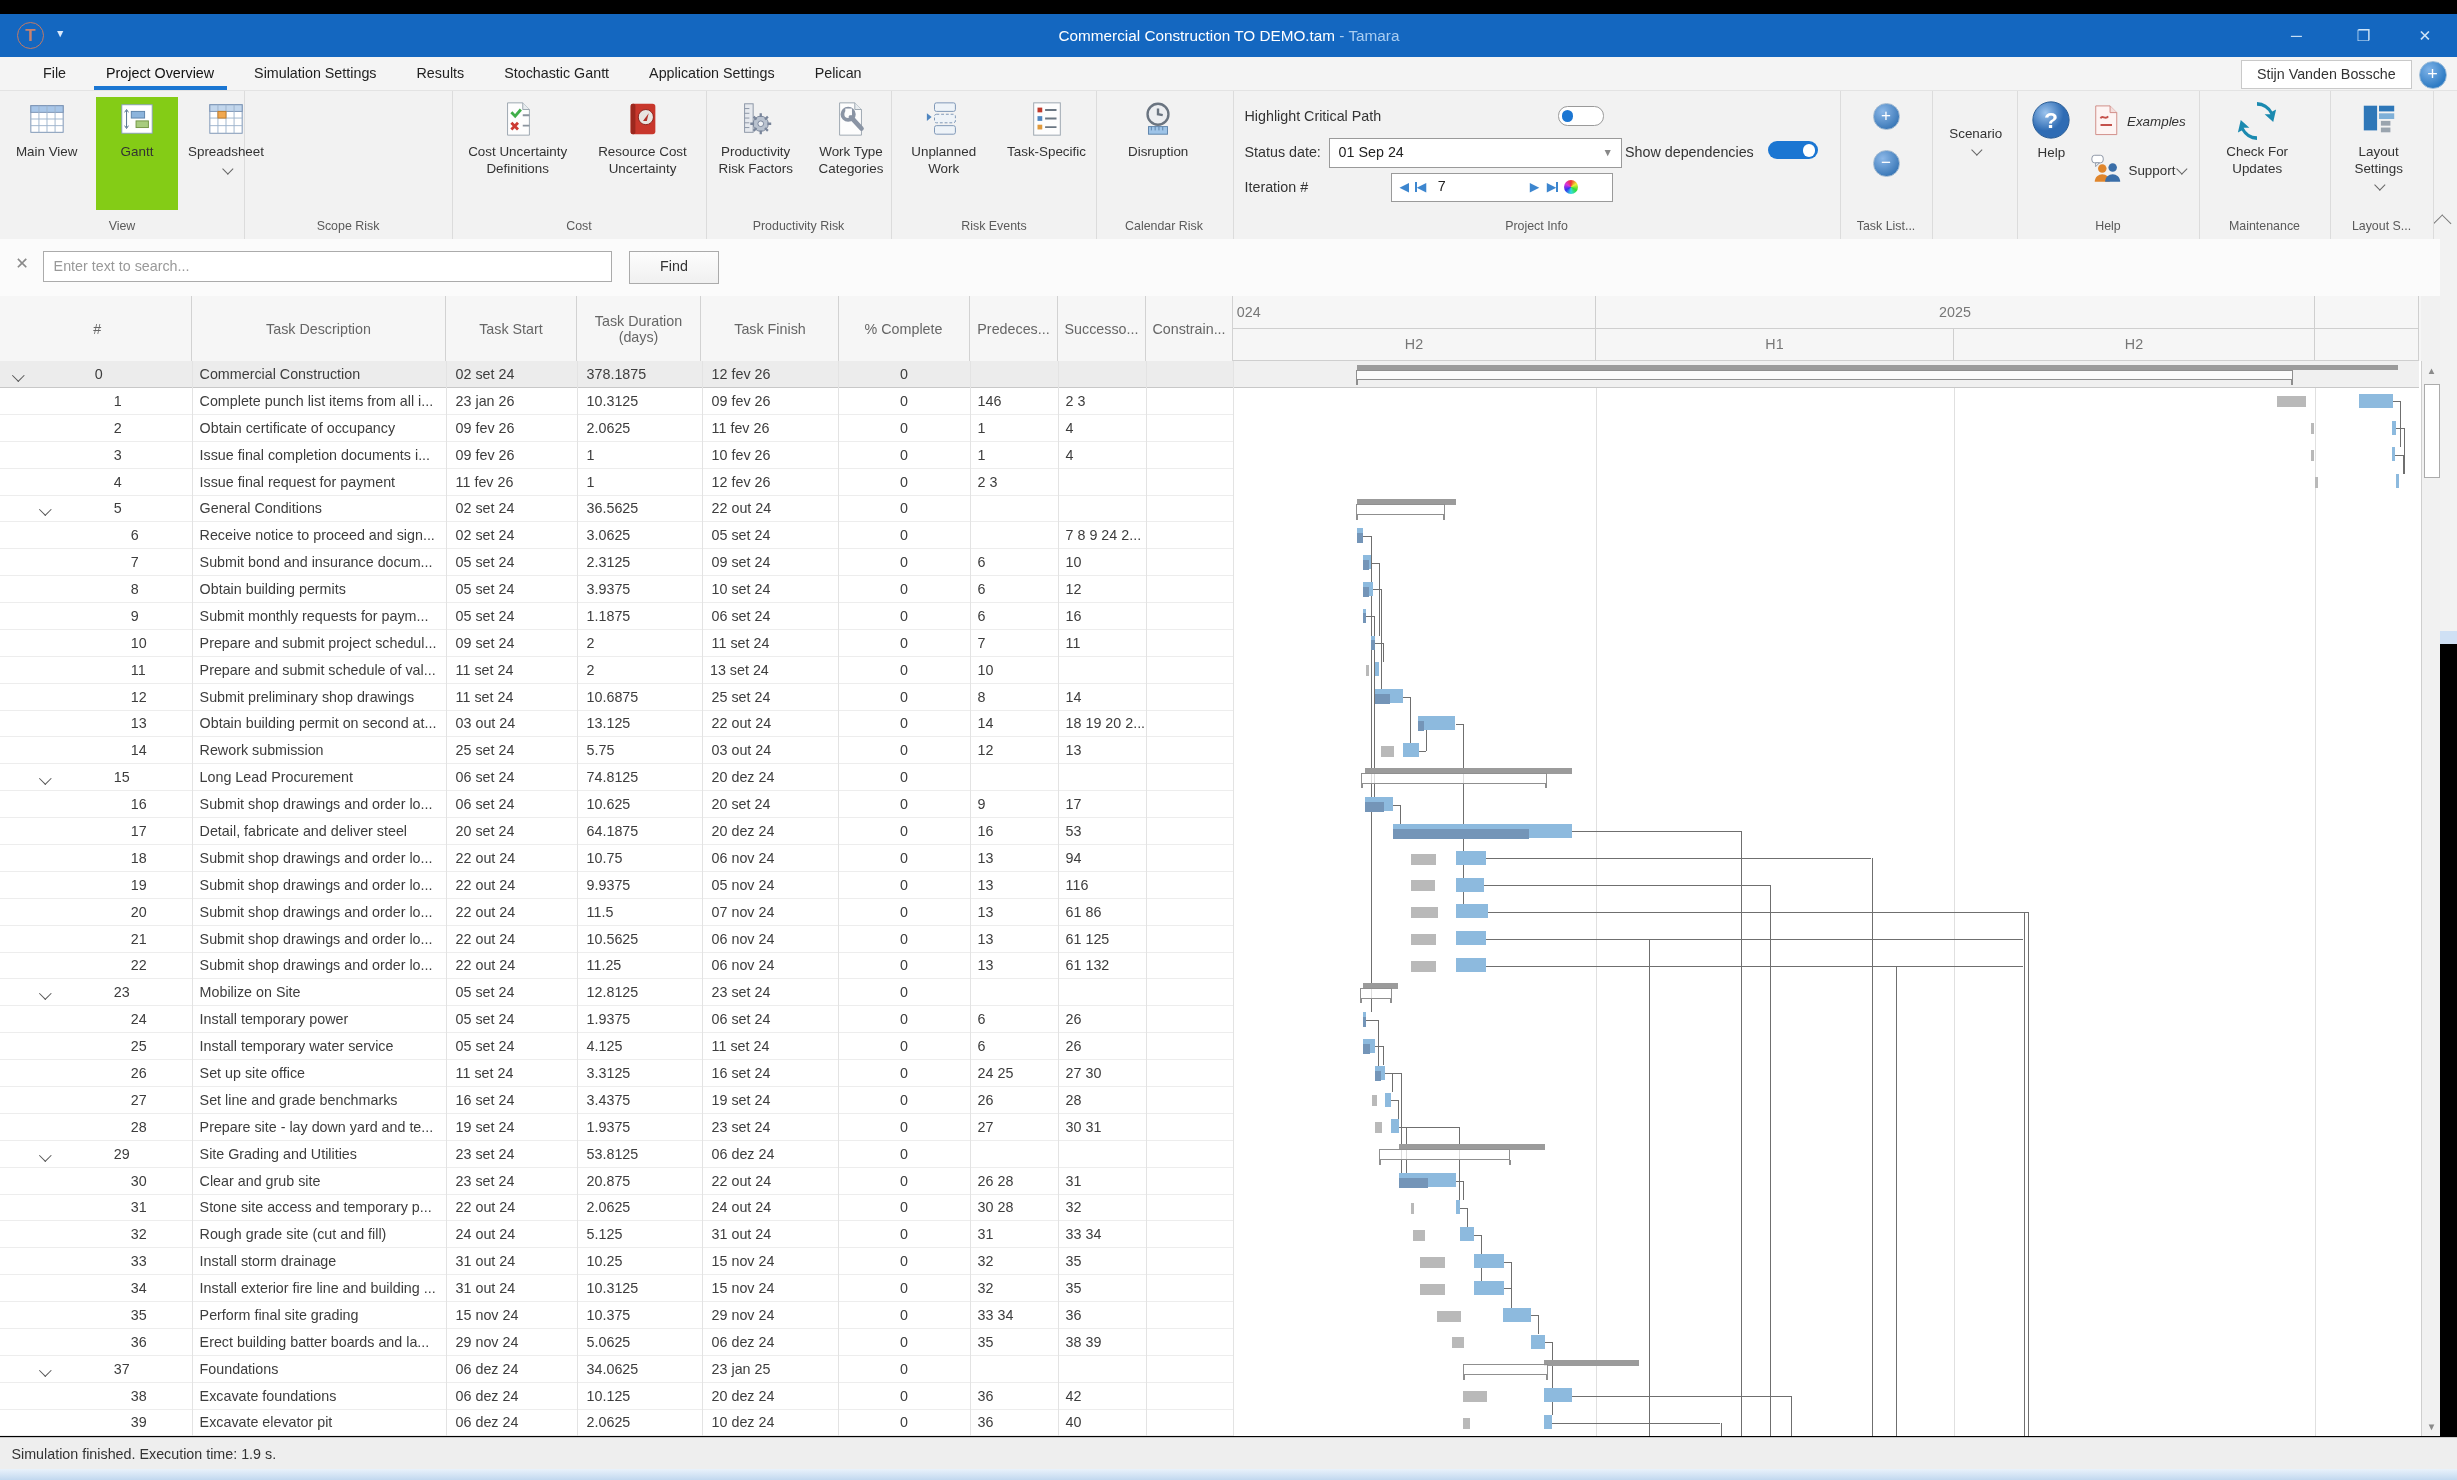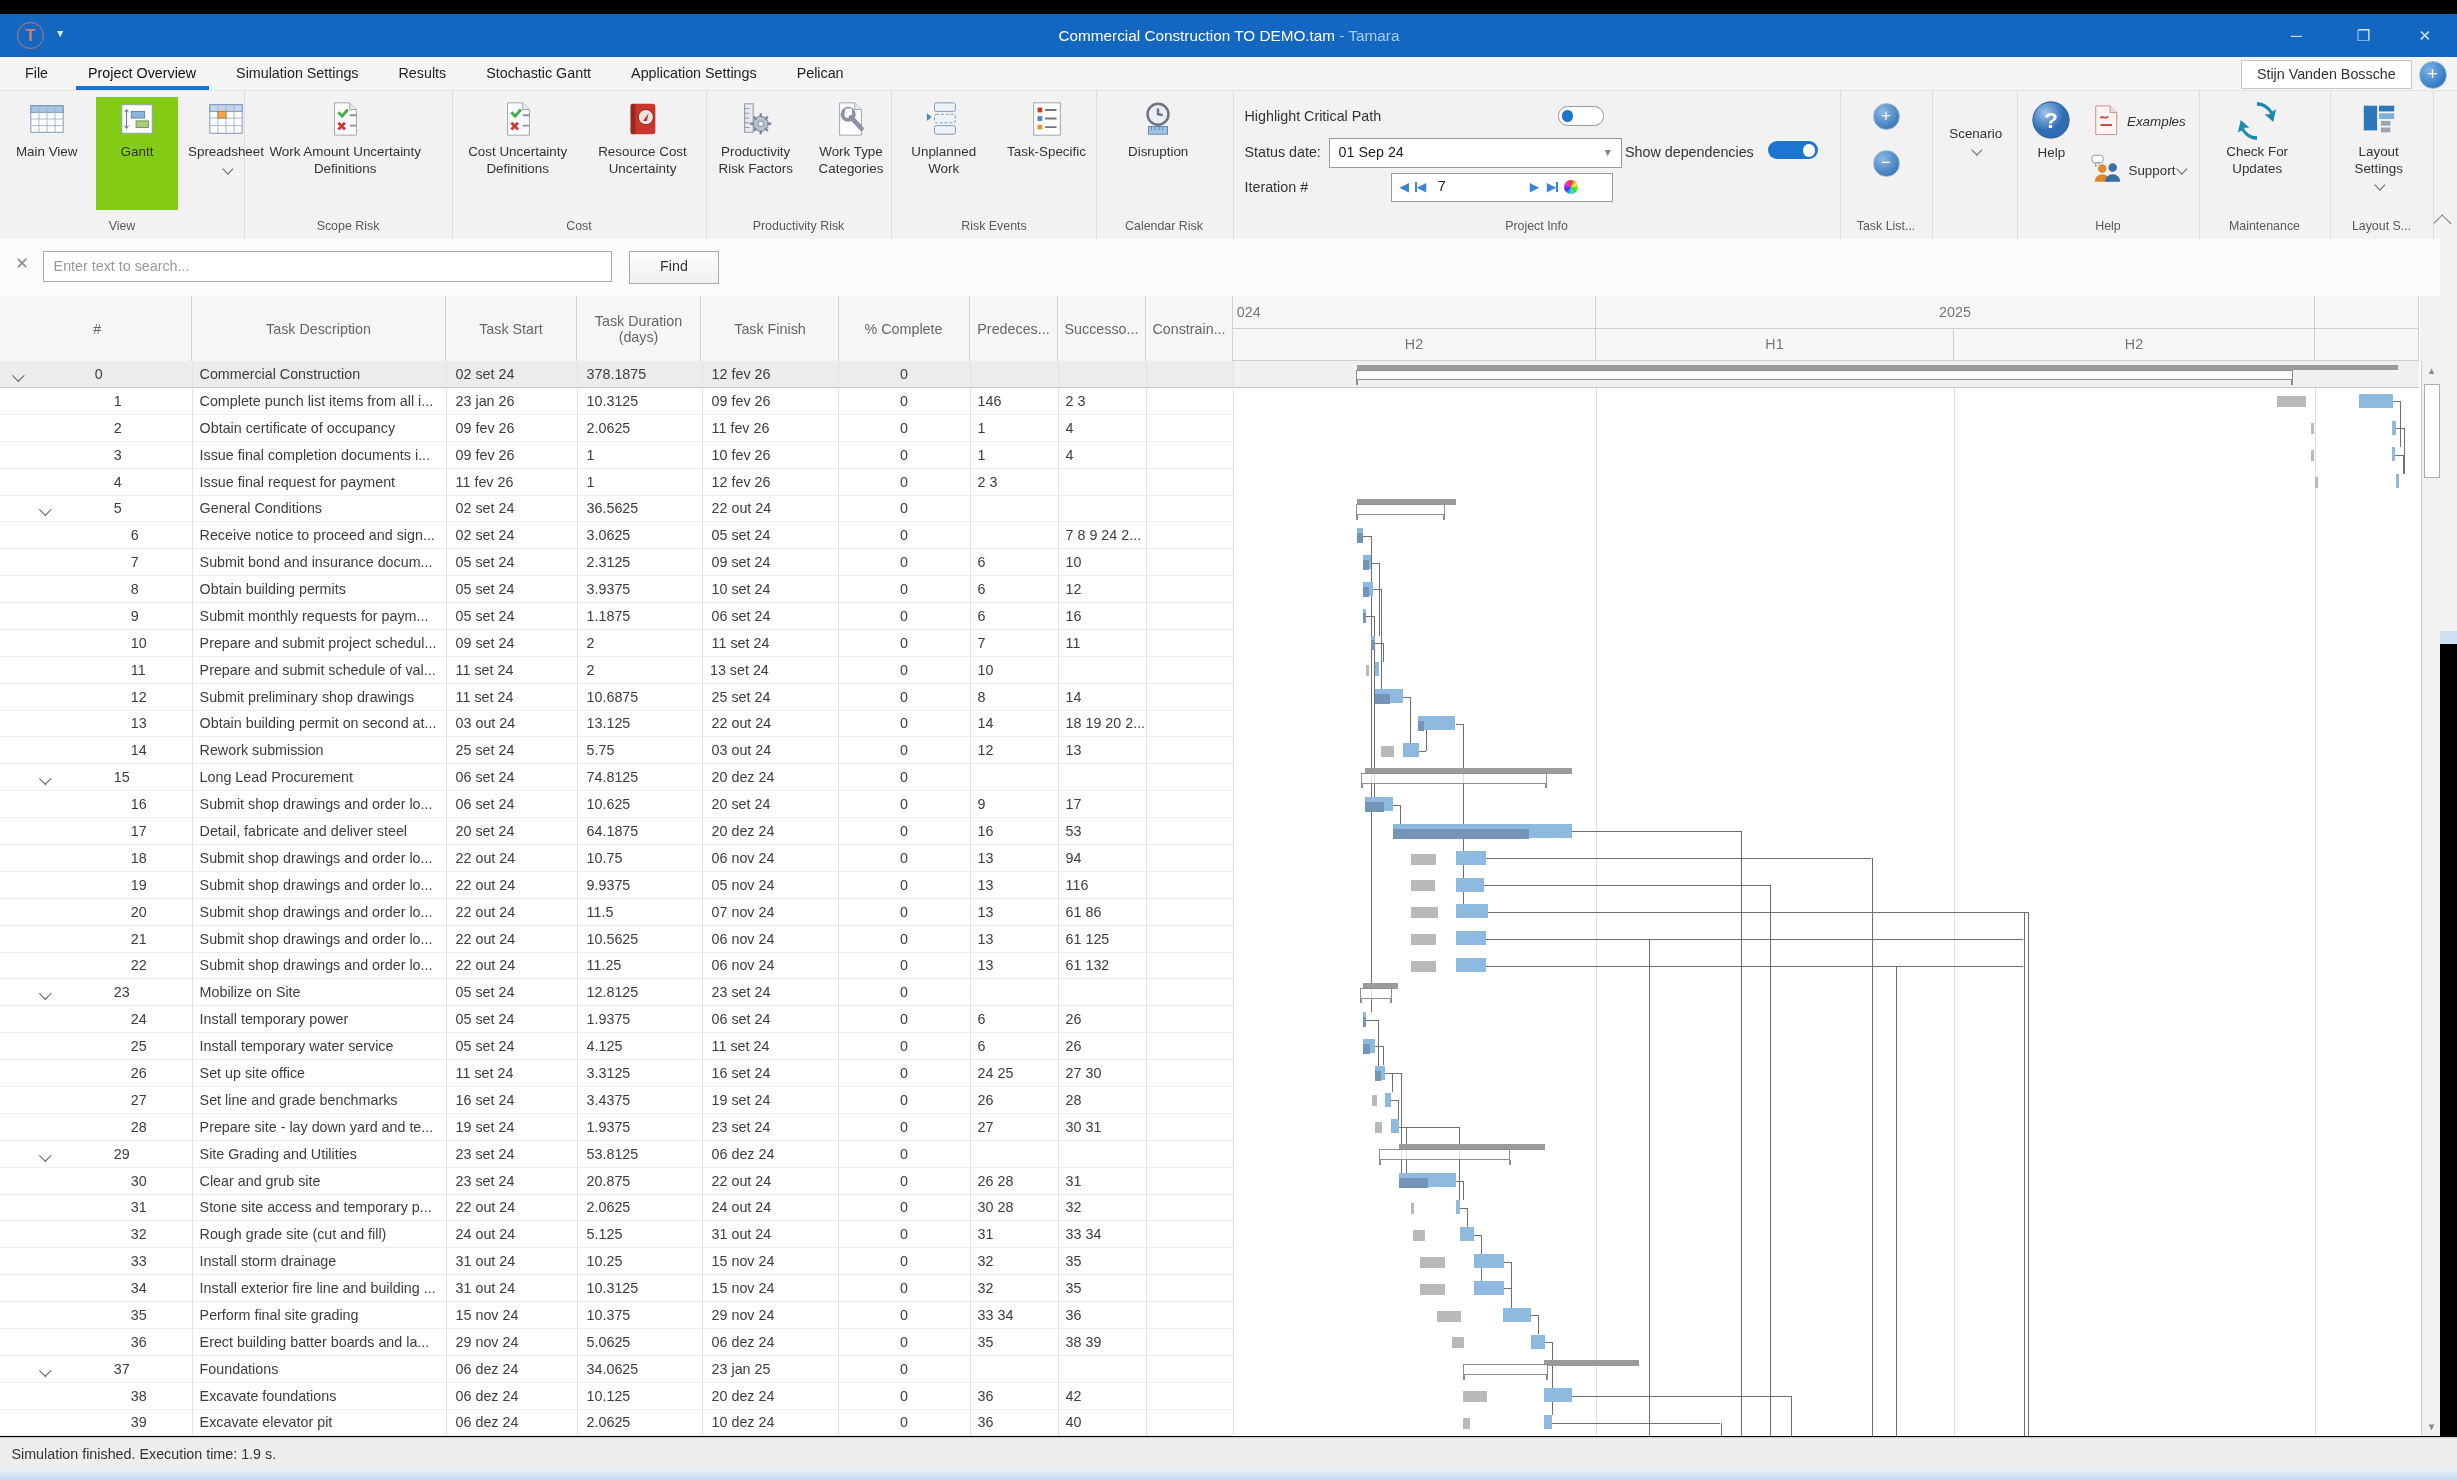--- a/index.html
+++ b/index.html
@@ -113,21 +113,21 @@
     <div id="logo-caret" class="abs">▼</div>
     <div id="title-text" class="abs">
       <span>Commercial Construction TO DEMO.tam</span><span class="app-suffix"> - Tamara</span>
     </div>
     <div class="winbtn abs" style="right:134px;">─</div>
     <div class="winbtn abs" style="right:67px;">❐</div>
     <div class="winbtn abs" style="right:5.7px;">✕</div>
   </div>
 
   <div id="menubar" class="abs">
-    <div id="menu-tabs" style="padding-left:5px;"><div class="menu-tab">File</div><div class="menu-tab active">Project Overview</div><div class="menu-tab">Simulation Settings</div><div class="menu-tab">Results</div><div class="menu-tab">Stochastic Gantt</div><div class="menu-tab">Application Settings</div><div class="menu-tab">Pelican</div></div>
+    <div id="menu-tabs" style="padding-left:23px;"><div class="menu-tab">File</div><div class="menu-tab active">Project Overview</div><div class="menu-tab">Simulation Settings</div><div class="menu-tab">Results</div><div class="menu-tab">Stochastic Gantt</div><div class="menu-tab">Application Settings</div><div class="menu-tab">Pelican</div></div>
     <div id="user-btn" class="abs">Stijn Vanden Bossche</div>
     <div id="user-plus" class="abs">+</div>
   </div>
 
   <div id="ribbon" class="abs">
     <div id="ribbon-collapse"></div>
   <div class="rb-group" style="left: 0px; width: 244px;">
         <div class="rb-group-label">View</div>
         <div class="rb-item" style="left: 5.7px; width: 82px; height: 113px;">
           <div class="rb-icon" style="width: 42px; height: 42px;"><svg xmlns="http://www.w3.org/2000/svg" width="38" height="38" viewBox="0 0 40 40">
@@ -152,30 +152,20 @@
               <rect x="3" y="5" width="34" height="7" fill="#c2d6ec" stroke="#7a93b4"></rect>
               <path d="M11.5 5v30M20 5v30M28.5 5v30M3 19h34M3 27h34" stroke="#9db4cc" fill="none"></path>
               <rect x="11.5" y="12" width="8.5" height="7" fill="#f0a850" stroke="#c27d28"></rect>
             </svg></div>
           <div class="rb-label">Spreadsheet</div>
           <div><span class="chev"></span></div>
         </div>
       </div>
       <div class="rb-group" style="left: 244px; width: 208px;">
         <div class="rb-group-label">Scope Risk</div>
-        <div class="rb-item" style="left: 5.7px; width: 191px; height: 113px;">
-          <div class="rb-icon" style="width: 42px; height: 42px;"><svg xmlns="http://www.w3.org/2000/svg" width="38" height="38" viewBox="0 0 40 40">
-              <path d="M9 3h16l7 7v27H9z" fill="#fdfdfd" stroke="#9aa4ae"></path>
-              <path d="M25 3v7h7" fill="#e8ecef" stroke="#9aa4ae"></path>
-              <path d="M13 13l4 4 6-7" stroke="#3fae49" stroke-width="3" fill="none"></path>
-              <path d="M13 24l7 7M20 24l-7 7" stroke="#cc3b33" stroke-width="3"></path>
-              <path d="M25 16h7M25 27h7" stroke="#8a949e" stroke-width="2"></path>
-            </svg></div>
-          <div class="rb-label">Work Amount Uncertainty Definitions</div>
-        </div>
       </div>
       <div class="rb-group" style="left: 452px; width: 254px;">
         <div class="rb-group-label">Cost</div>
         <div class="rb-item" style="left: 5.7px; width: 120px; height: 113px;">
           <div class="rb-icon" style="width: 42px; height: 42px;"><svg xmlns="http://www.w3.org/2000/svg" width="38" height="38" viewBox="0 0 40 40">
               <path d="M9 3h16l7 7v27H9z" fill="#fdfdfd" stroke="#9aa4ae"></path>
               <path d="M25 3v7h7" fill="#e8ecef" stroke="#9aa4ae"></path>
               <path d="M13 13l4 4 6-7" stroke="#3fae49" stroke-width="3" fill="none"></path>
               <path d="M13 24l7 7M20 24l-7 7" stroke="#cc3b33" stroke-width="3"></path>
               <path d="M25 16h7M25 27h7" stroke="#8a949e" stroke-width="2"></path>

